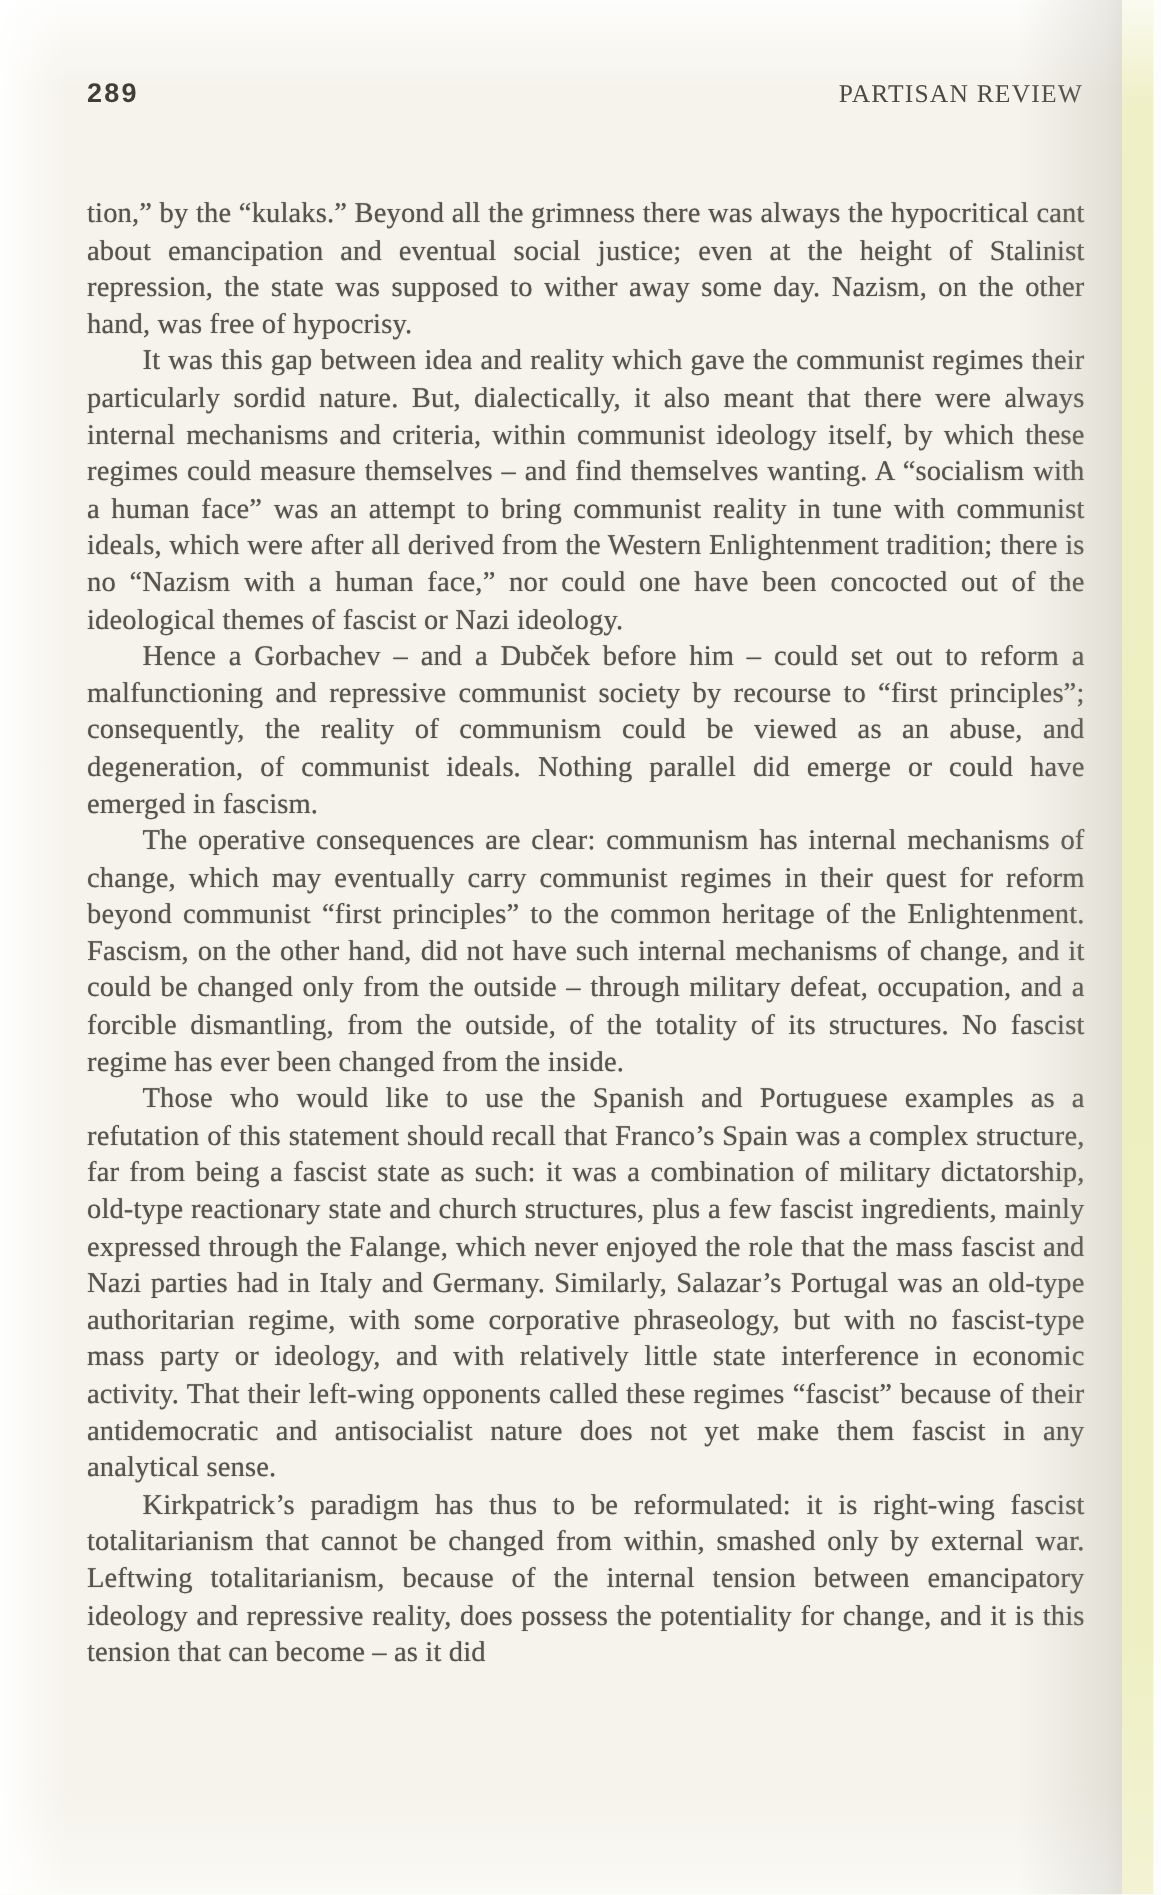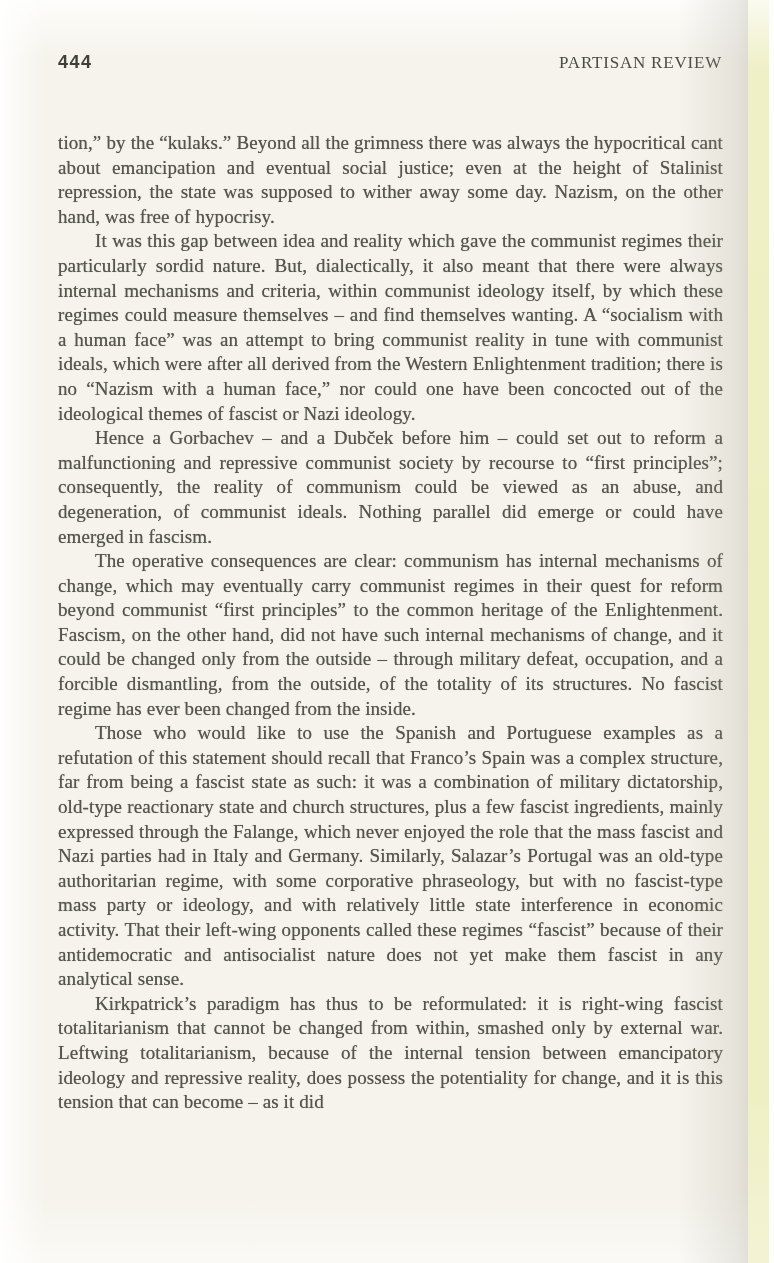--- a/index.html
+++ b/index.html
@@ -79,21 +79,21 @@
   .body-text p.no-indent {
     text-indent: 0;
   }
 </style>
 </head>
 <body>
 
 <div class="page">
 
   <div class="header">
-    <span class="page-number">444</span>
+    <span class="page-number">289</span>
     <span class="journal-title">PARTISAN REVIEW</span>
   </div>
 
   <div class="body-text">
     <p class="no-indent">tion,” by the “kulaks.” Beyond all the grimness there was always the hypocritical cant about emancipation and eventual social justice; even at the height of Stalinist repression, the state was supposed to wither away some day. Nazism, on the other hand, was free of hypocrisy.</p>
     <p>It was this gap between idea and reality which gave the communist regimes their particularly sordid nature. But, dialectically, it also meant that there were always internal mechanisms and criteria, within communist ideology itself, by which these regimes could measure themselves – and find themselves wanting. A “socialism with a human face” was an attempt to bring communist reality in tune with communist ideals, which were after all derived from the Western Enlightenment tradition; there is no “Nazism with a human face,” nor could one have been concocted out of the ideological themes of fascist or Nazi ideology.</p>
     <p>Hence a Gorbachev – and a Dubček before him – could set out to reform a malfunctioning and repressive communist society by recourse to “first principles”; consequently, the reality of communism could be viewed as an abuse, and degeneration, of communist ideals. Nothing parallel did emerge or could have emerged in fascism.</p>
     <p>The operative consequences are clear: communism has internal mechanisms of change, which may eventually carry communist regimes in their quest for reform beyond communist “first principles” to the common heritage of the Enlightenment. Fascism, on the other hand, did not have such internal mechanisms of change, and it could be changed only from the outside – through military defeat, occupation, and a forcible dismantling, from the outside, of the totality of its structures. No fascist regime has ever been changed from the inside.</p>
     <p>Those who would like to use the Spanish and Portuguese examples as a refutation of this statement should recall that Franco’s Spain was a complex structure, far from being a fascist state as such: it was a combination of military dictatorship, old-type reactionary state and church structures, plus a few fascist ingredients, mainly expressed through the Falange, which never enjoyed the role that the mass fascist and Nazi parties had in Italy and Germany. Similarly, Salazar’s Portugal was an old-type authoritarian regime, with some corporative phraseology, but with no fascist-type mass party or ideology, and with relatively little state interference in economic activity. That their left-wing opponents called these regimes “fascist” because of their antidemocratic and antisocialist nature does not yet make them fascist in any analytical sense.</p>
     <p>Kirkpatrick’s paradigm has thus to be reformulated: it is right-wing fascist totalitarianism that cannot be changed from within, smashed only by external war. Leftwing totalitarianism, because of the internal tension between emancipatory ideology and repressive reality, does possess the potentiality for change, and it is this tension that can become – as it did</p>

